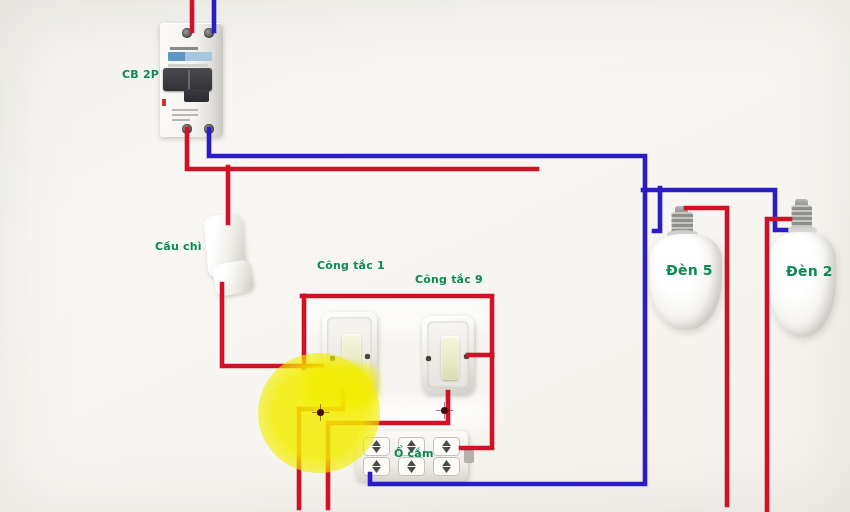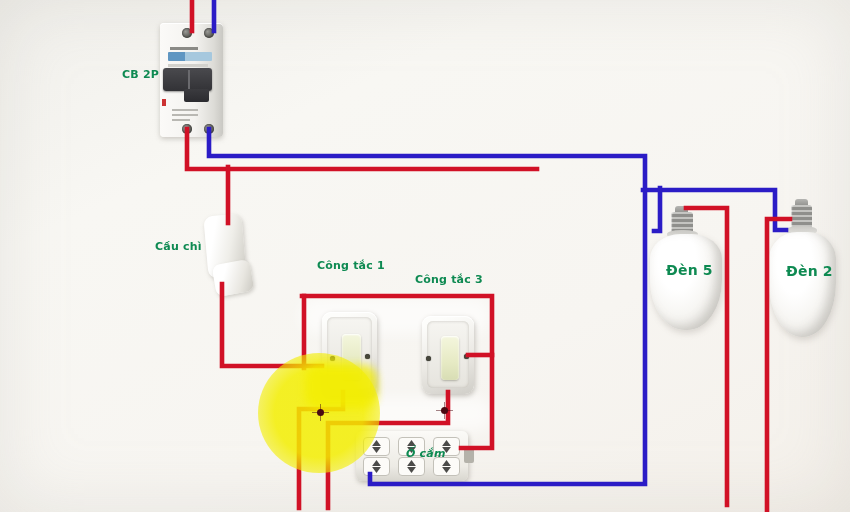--- a/index.html
+++ b/index.html
@@ -184,20 +184,20 @@
       <polyline points="686,208 727,208 727,505" fill="none" stroke="#d11126" stroke-width="4.6" stroke-linecap="square" stroke-linejoin="miter"></polyline>
       <polyline points="790,219 767,219 767,511" fill="none" stroke="#d11126" stroke-width="4.6" stroke-linecap="square" stroke-linejoin="miter"></polyline>
     </svg>
 
   <div class="blob" id="blob-main"></div>
   <div class="blob" id="blob-top"></div>
 
   <div class="lbl" style="left:122px;top:68px;">CB 2P</div>
   <div class="lbl" style="left:155px;top:240px;">Cầu chì</div>
   <div class="lbl" style="left:317px;top:259px;">Công tắc 1</div>
-  <div class="lbl" style="left:415px;top:273px;">Công tắc 3</div>
-  <div class="lbl" style="left:406px;top:447px;font-style:italic;">Ổ cắm</div>
+  <div class="lbl" style="left:415px;top:273px;">Công tắc 9</div>
+  <div class="lbl" style="left:394px;top:447px;">Ổ cắm</div>
   <div class="lbl big" style="left:666px;top:262px;">Đèn 5</div>
   <div class="lbl big" style="left:786px;top:263px;">Đèn 2</div>
 
 <div class="sparkle" style="left: 317px; top: 409px;"></div>
     <div class="sparkle" style="left: 441px; top: 407px;"></div>
   </div>
 
 </body></html>

